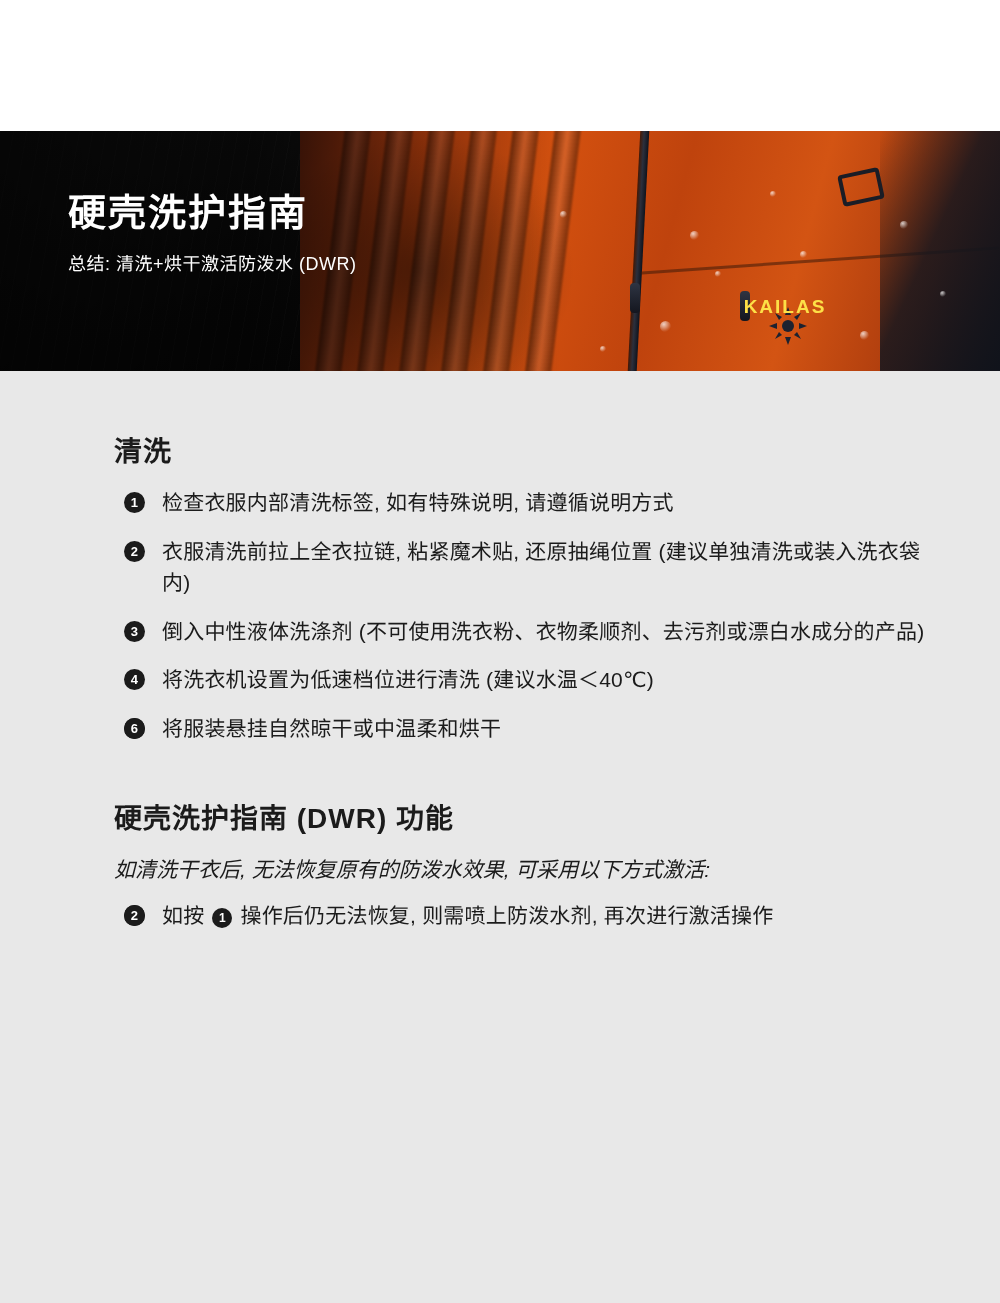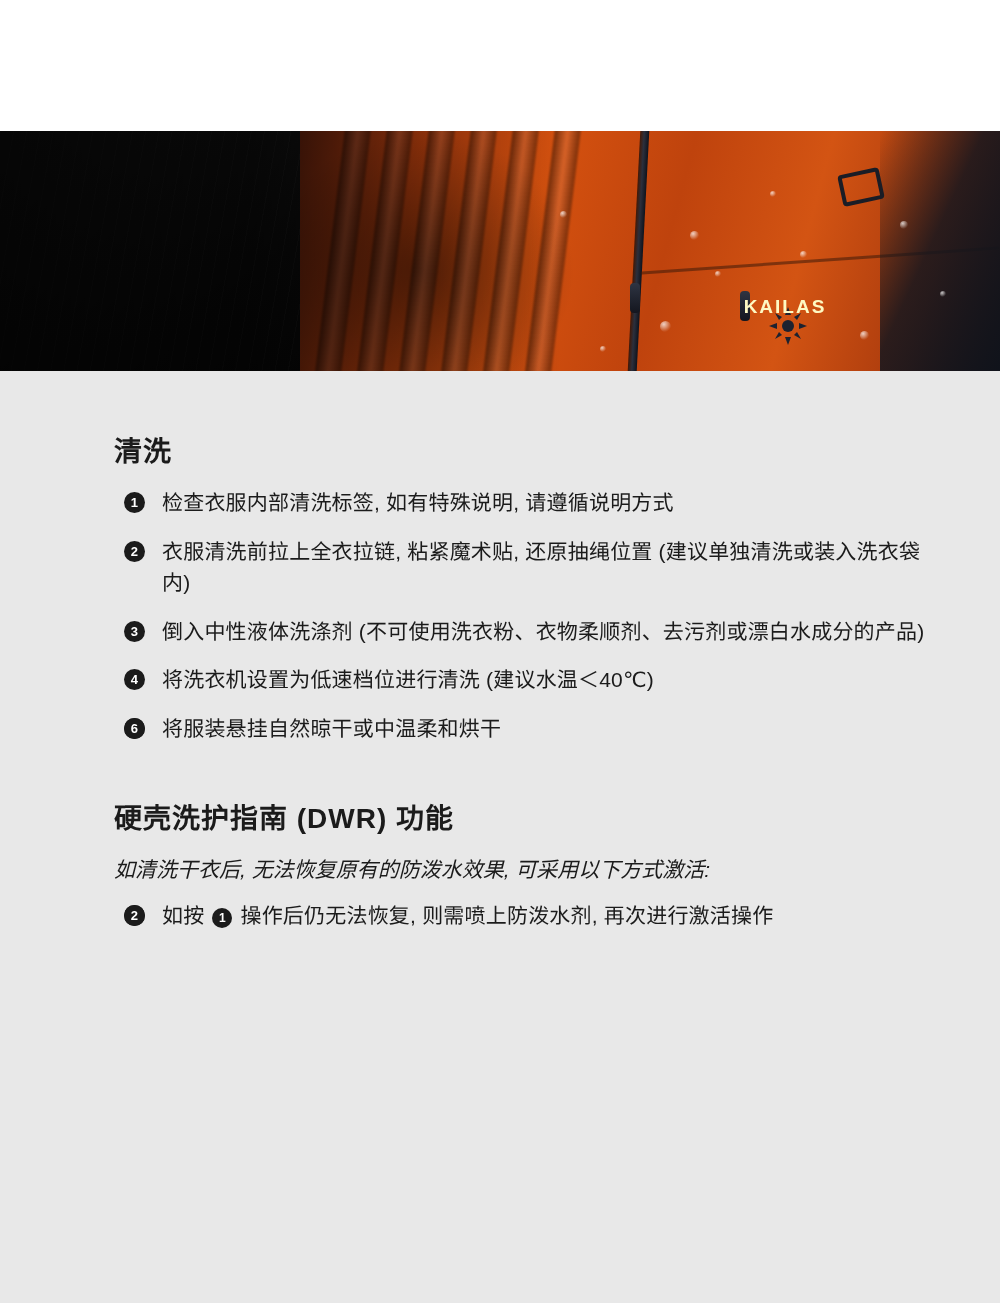--- a/index.html
+++ b/index.html
@@ -114,21 +114,21 @@
     border-radius: 50%;
     background: radial-gradient(circle at 35% 30%, rgba(255,255,255,0.75), rgba(255,255,255,0.12) 60%, rgba(255,255,255,0) 75%);
   }
   
   .brand {
     position: absolute;
     left: 735px;
     top: 165px;
     width: 100px;
     text-align: center;
-    color: #fef9c3;
+    color: #fde047;
     font-weight: bold;
     letter-spacing: 2px;
     font-size: 19px;
   }
   .brand-mark {
     position: absolute;
     left: 768px;
     top: 175px;
     width: 40px;
     height: 40px;
@@ -269,20 +269,24 @@
         <path d="M33 33 L26 29 L29 26 Z"></path>
         <path d="M33 7 L29 14 L26 11 Z"></path>
         <path d="M7 33 L11 26 L14 29 Z"></path>
       </g>
     </svg>
     <div class="brand">KAILAS</div>
   </div>
 
   <div class="hero-scrim"></div>
 
+  <div class="hero-text">
+    <h1 class="hero-title">硬壳洗护指南</h1>
+    <p class="hero-sub">总结: 清洗+烘干激活防泼水 (DWR)</p>
+  </div>
 </div>
 
 <div class="content">
 
   <h2 class="section-title">清洗</h2>
   <ol class="steps">
     <li>
       <span class="num">1</span>
       <span>检查衣服内部清洗标签, 如有特殊说明, 请遵循说明方式</span>
     </li>

